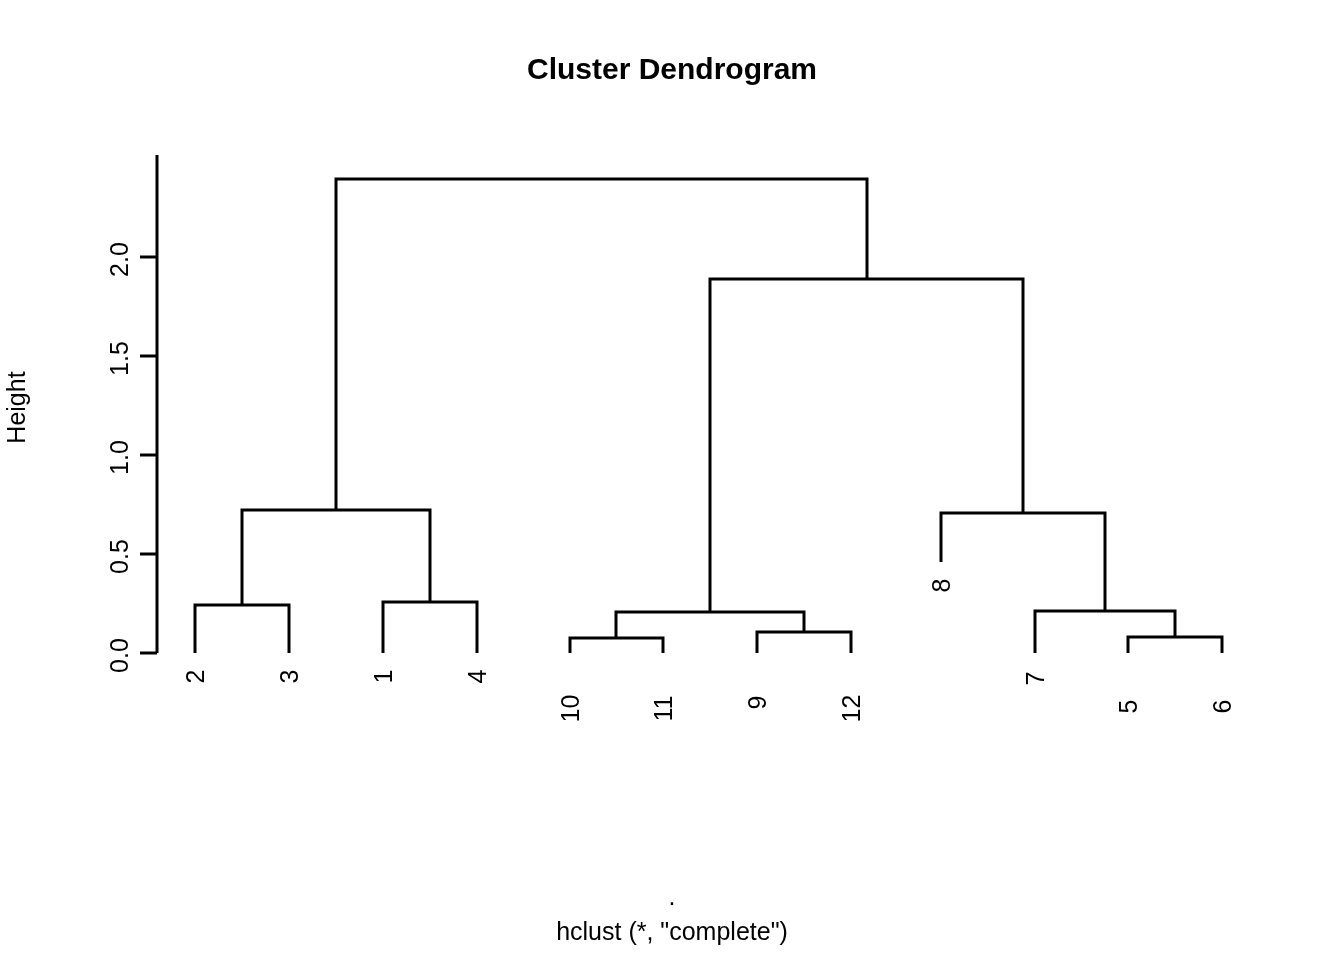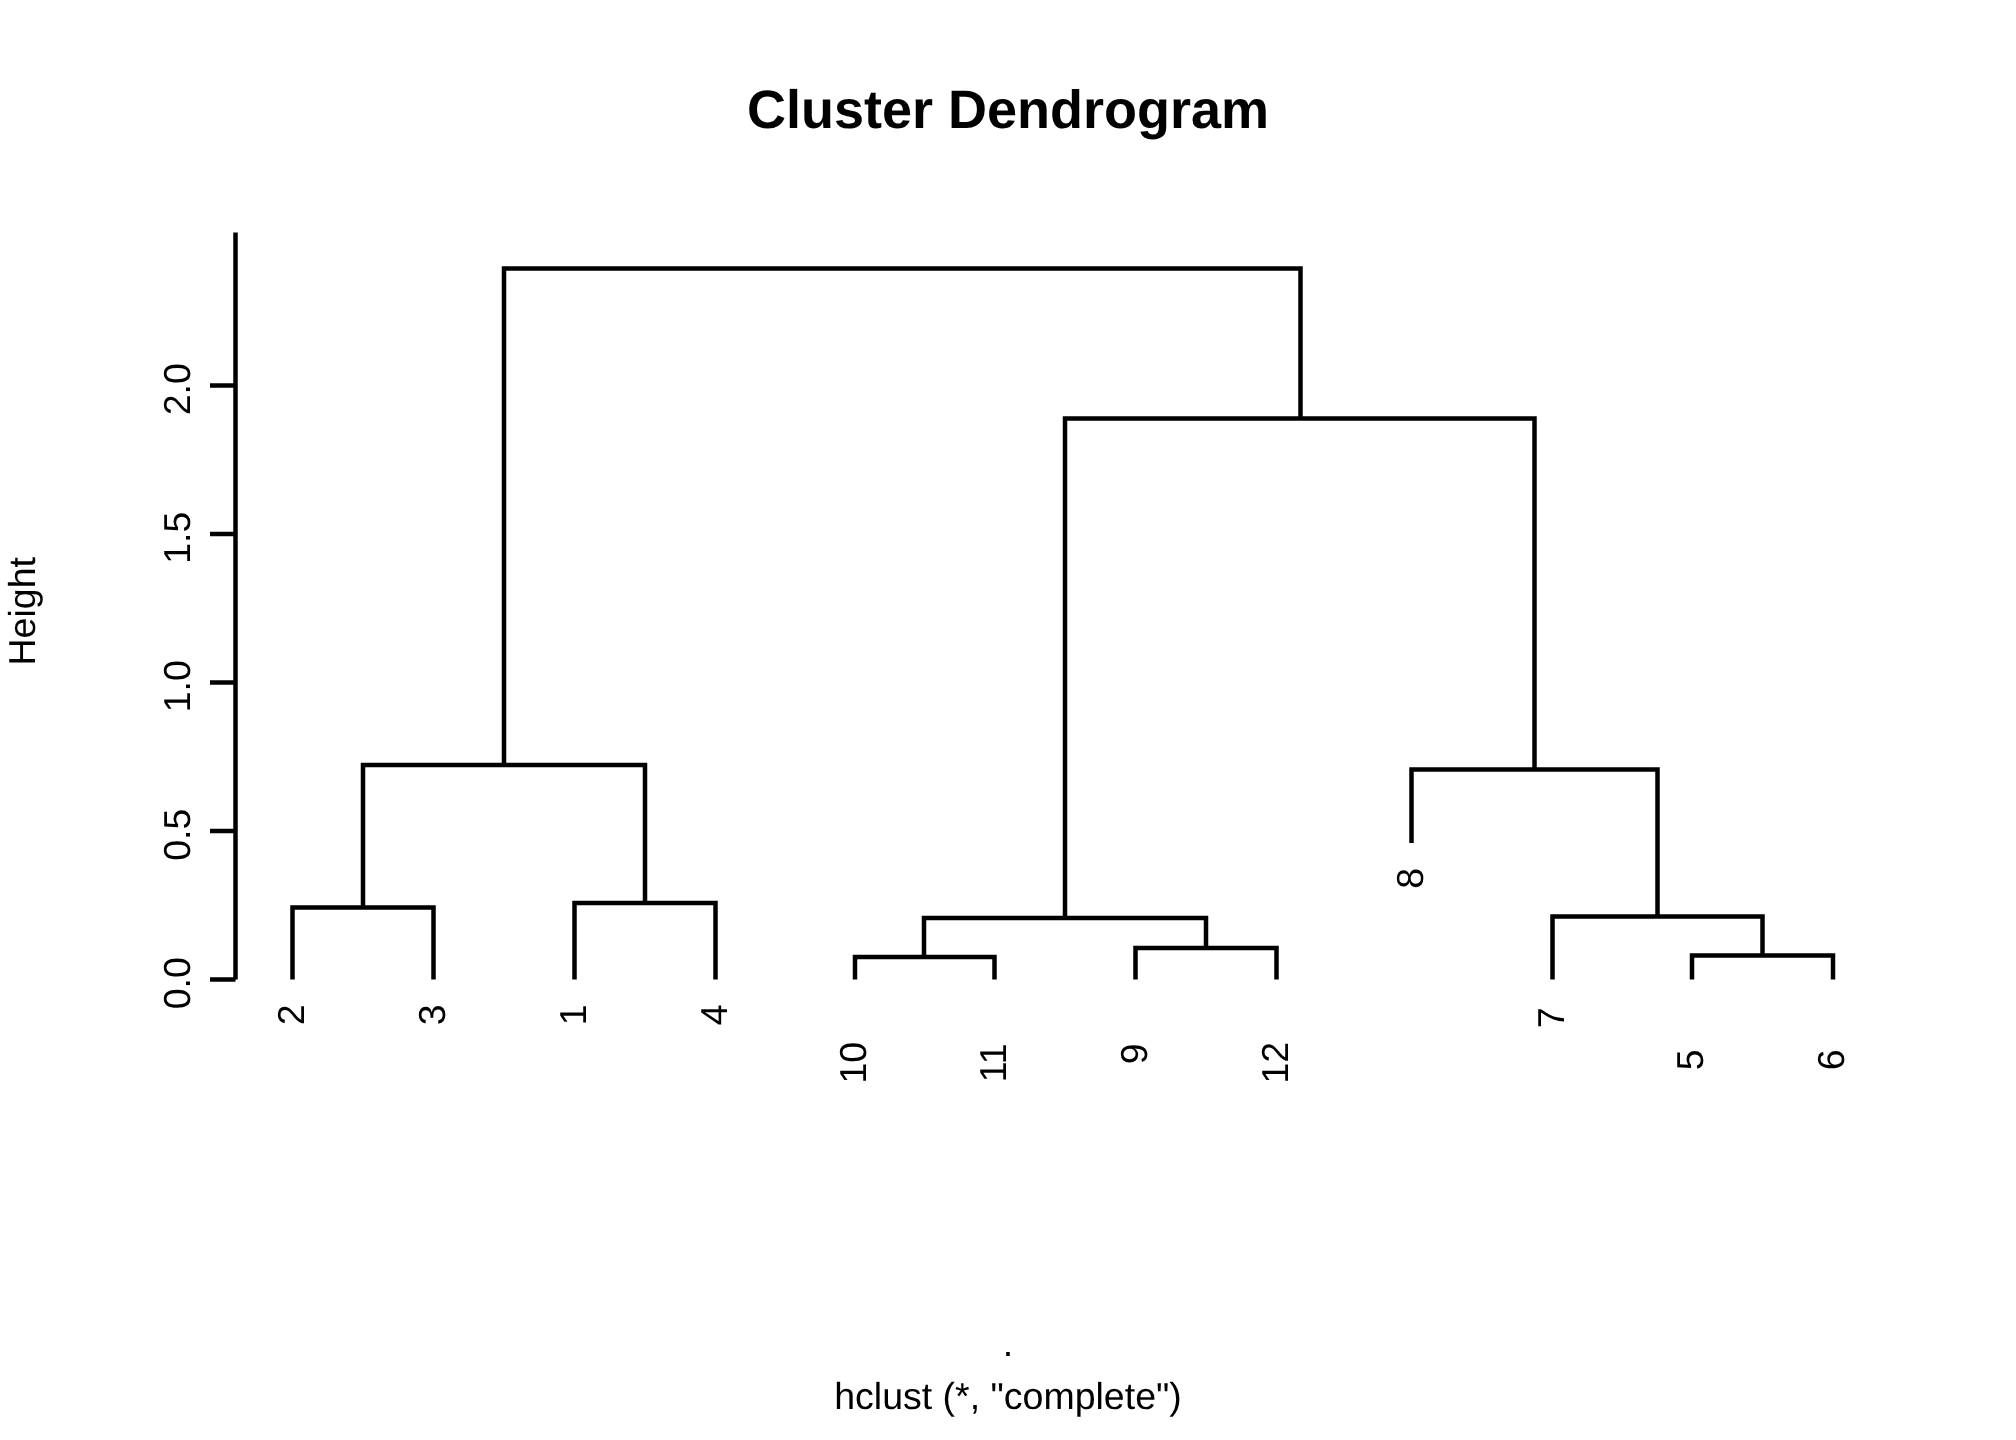--- a/index.html
+++ b/index.html
@@ -15,21 +15,21 @@
     font-family: "Liberation Sans", sans-serif;
     color: #000000;
     overflow: hidden;
   }
   #plot-title {
     position: absolute;
     left: 0;
     top: 52px;
     width: 1344px;
     text-align: center;
-    font-size: 36px;
+    font-size: 30px;
     font-weight: bold;
     letter-spacing: 0px;
     color: #000000;
   }
   #y-axis-title {
     position: absolute;
     left: -44px;
     top: 393px;
     width: 120px;
     text-align: center;

